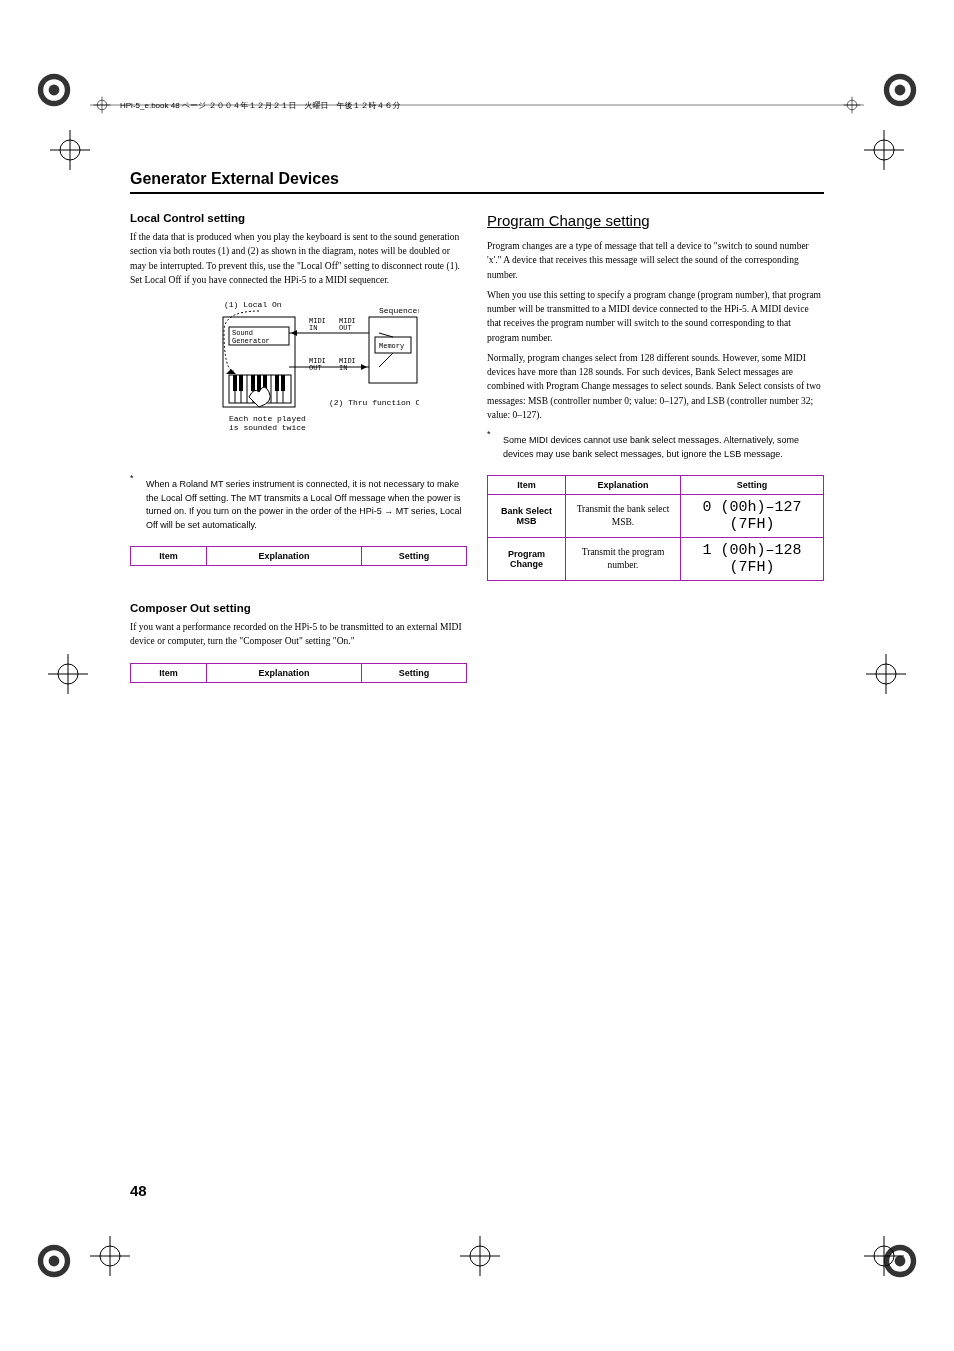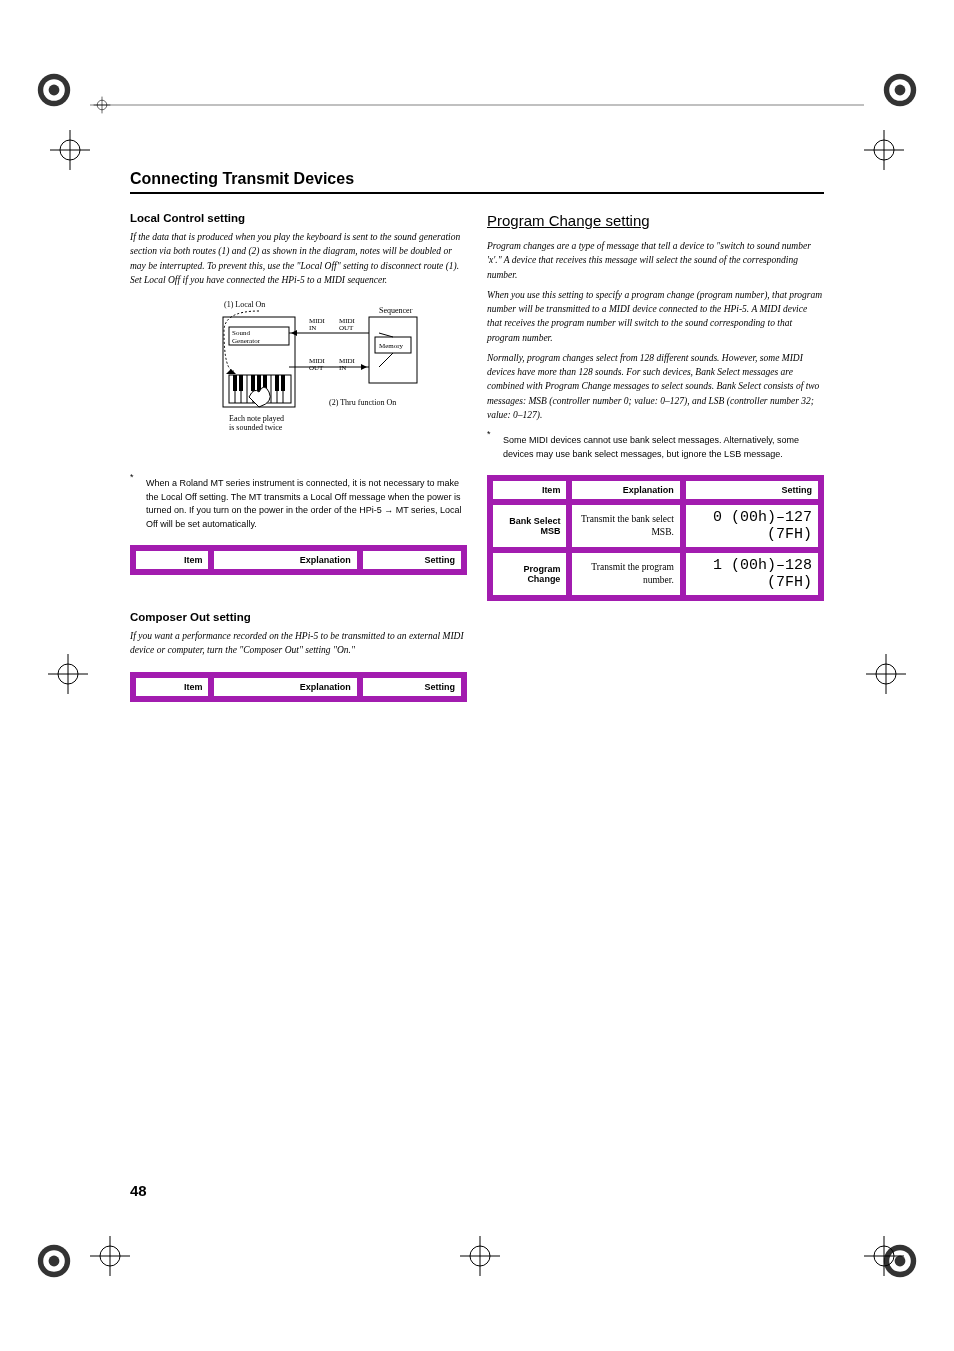--- a/index.html
+++ b/index.html
@@ -88,42 +88,41 @@
     font-size: 15px;
     margin: 0 0 10px 0;
     text-decoration: underline;
     font-family: Arial, sans-serif;
   }
   p.body {
     font-size: 9.5px;
     line-height: 1.5;
     margin: 0 0 6px 0;
     font-family: Georgia, "Palatino Linotype", serif;
-    font-style: italic;
   }
   .footnote {
     display: flex;
     font-size: 9px;
     line-height: 1.5;
     margin: 6px 0 0 0;
     font-family: Arial, sans-serif;
   }
   .footnote .ast { width: 16px; flex: none; }
   .footnote .ft-text { flex: 1; margin-top: 6px; }
 
   table.data {
     border-collapse: collapse;
     width: 100%;
     margin-top: 14px;
     font-size: 9px;
   }
   table.data th, table.data td {
-    border: 6px solid #a21caf;
+    border: 1px solid #a21caf;
     padding: 4px 6px;
-    text-align: right;
+    text-align: center;
     vertical-align: middle;
   }
   table.data th {
     font-weight: bold;
     font-family: Arial, sans-serif;
   }
   table.data td.label {
     font-weight: bold;
     font-family: Arial, sans-serif;
   }
@@ -133,21 +132,21 @@
     line-height: 1.35;
   }
   table.data td.setting {
     font-family: Liberation Mono, monospace;
     font-size: 15px;
   }
 
   .diagram {
     margin: 10px auto 12px auto;
     width: 240px;
-    font-family: Liberation Serif, serif;
+    font-family: Liberation Mono, monospace;
   }
 
   .pagenum {
     position: absolute;
     bottom: 152px;
     left: 130px;
     font-weight: bold;
     font-size: 15px;
     font-family: Arial, sans-serif;
   }
@@ -235,32 +234,40 @@
         <line x1="0" y1="20" x2="40" y2="20" stroke="#000"></line>
         <line x1="20" y1="0" x2="20" y2="40" stroke="#000"></line>
       </svg>
   </div>
 
   <div class="header-wrap">
     <svg width="100%" height="26" style="position:absolute;top:0;left:0">
         <line x1="0" y1="13" x2="100%" y2="13" stroke="#000" stroke-width="0.5"></line>
       </svg>
     <div class="header-line">
+      <span class="head-cross">
+        <svg width="24" height="24" viewBox="0 0 40 40">
+            <circle cx="20" cy="20" r="8" fill="none" stroke="#000"></circle>
+            <line x1="6" y1="20" x2="34" y2="20" stroke="#000"></line>
+            <line x1="20" y1="6" x2="20" y2="34" stroke="#000"></line>
+          </svg>
+        <span class="header-text">HPi-5_e.book 48 ページ ２００４年１２月２１日　火曜日　午後１２時４６分</span>
+      </span>
       <span class="head-cross">
         <svg width="24" height="24" viewBox="0 0 40 40">
             <circle cx="20" cy="20" r="8" fill="none" stroke="#000"></circle>
             <line x1="6" y1="20" x2="34" y2="20" stroke="#000"></line>
             <line x1="20" y1="6" x2="20" y2="34" stroke="#000"></line>
           </svg>
       </span>
     </div>
   </div>
 
   <div class="content">
-    <div class="section-title">Connecting Transmit Devices</div>
+    <div class="section-title">Generator External Devices</div>
 
     <div class="two-col">
 
       <div class="col">
         <h4 class="subhead">Local Control setting</h4>
         <p class="body">If the data that is produced when you play the keyboard is sent to the sound generation section via both routes (1) and (2) as shown in the diagram, notes will be doubled or may be interrupted. To prevent this, use the "Local Off" setting to disconnect route (1). Set Local Off if you have connected the HPi-5 to a MIDI sequencer.</p>
 
         <div class="diagram">
           <svg width="240" height="160" viewBox="0 0 240 160">
 

